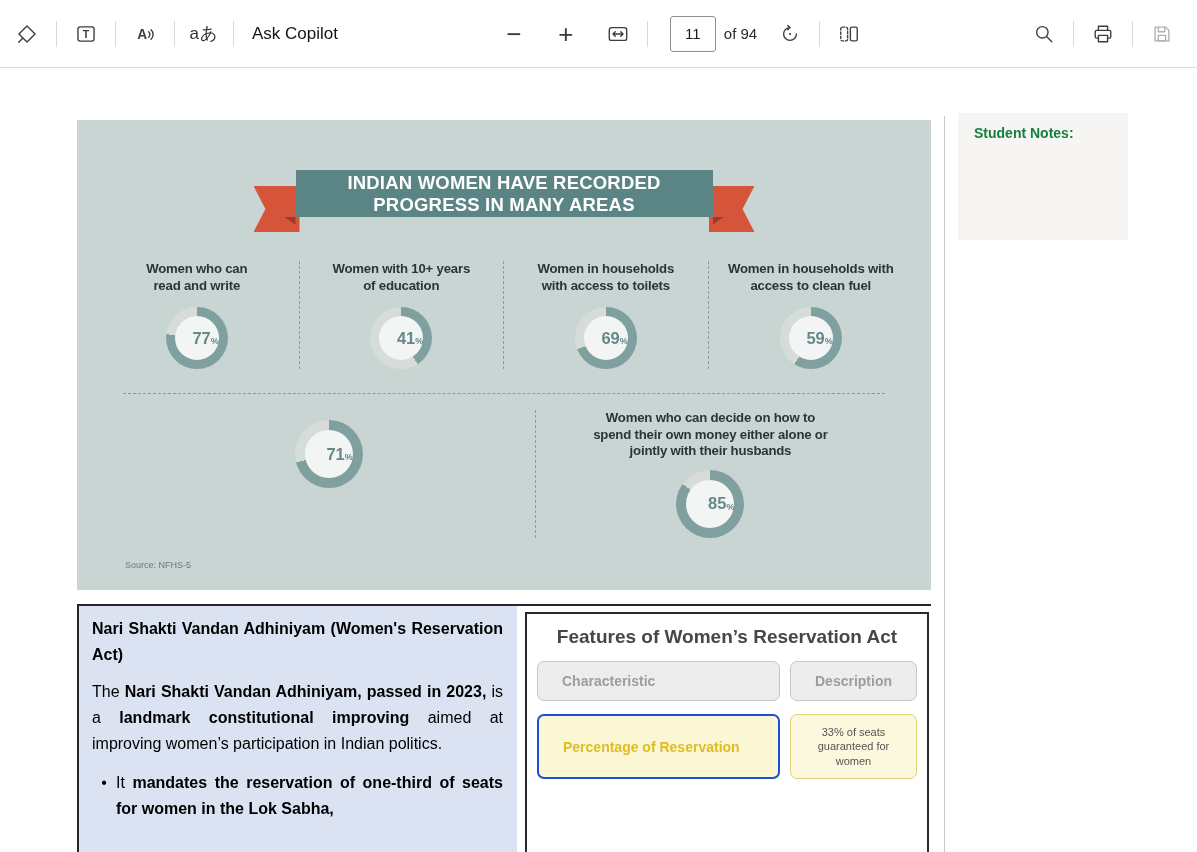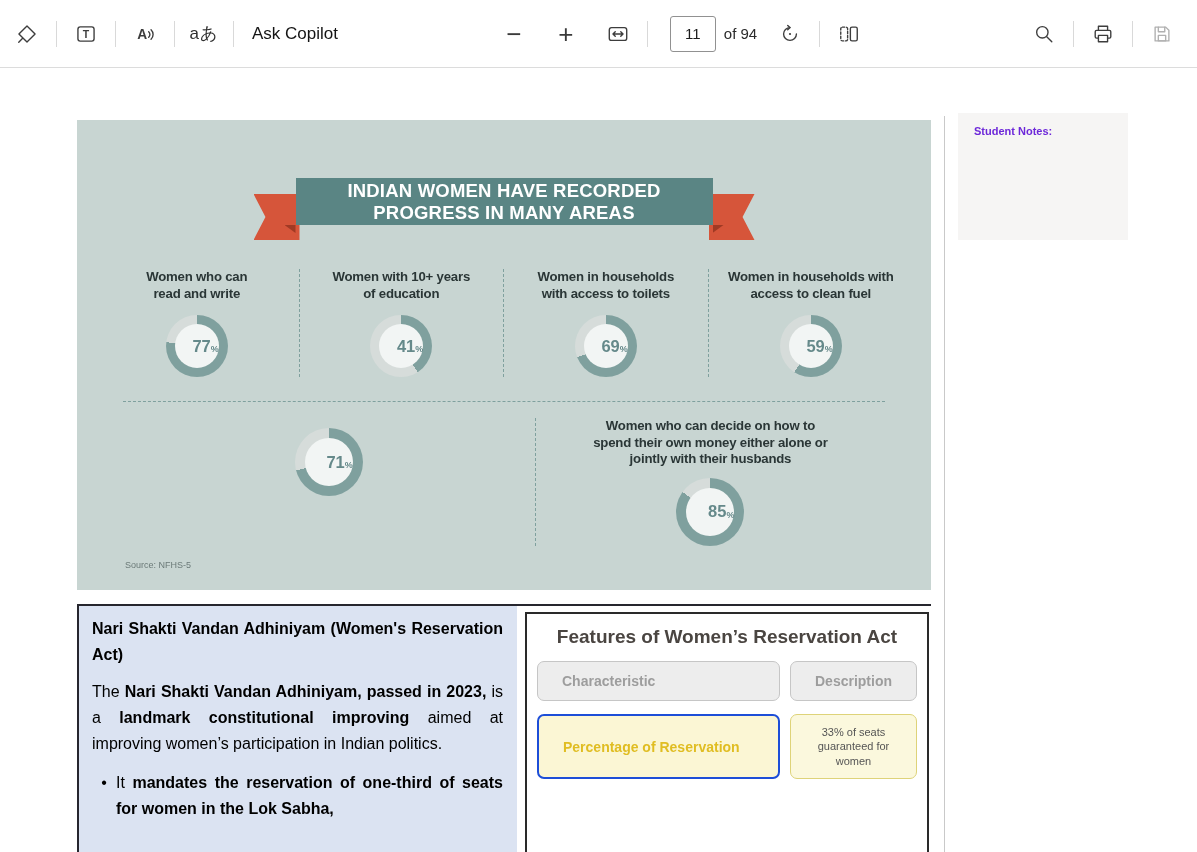--- a/index.html
+++ b/index.html
@@ -21,28 +21,28 @@
   .page-input { width:46px; height:36px; border:1px solid #919191; border-radius:3px;
                 text-align:center; font-size:15px; color:#1c1c1c; margin:0 8px 0 12px;
                 font-family:"Liberation Sans", sans-serif; }
   .of-label { font-size:15px; color:#2b2b2b; margin-right:14px; white-space:nowrap; }
   .save svg { stroke:#b0b0b0; }
 
   
   .divider-v { position:absolute; left:944px; top:116px; bottom:0; width:1px; background:#c9c9c9; }
   .notes { position:absolute; left:958px; top:113px; width:170px; height:127px;
            background:#f6f5f4; padding:12px 16px; }
-  .notes-title { font-size:11px; font-weight:600; color:#6d28d9; }
+  .notes-title { font-size:14px; font-weight:600; color:#15803d; }
 
   .pdf-area { position:absolute; left:77px; top:120px; width:854px; }
 
   
   .infographic { position:relative; width:854px; height:470px; background:var(--background,#c8d5d2);
                  padding-top:42px; }
-  .banner-wrap { position:relative; width:417px; margin:16px auto; }
+  .banner-wrap { position:relative; width:417px; margin:8px auto; }
   .banner { position:relative; z-index:2; background:var(--banner,#5a8584); color:#fff;
             height:47px; display:flex; flex-direction:column; align-items:center; justify-content:center;
             font-weight:bold; font-size:18.5px; letter-spacing:0.2px; line-height:1.18; text-align:center; }
   .ribbon-tail { position:absolute; z-index:1; top:16px; width:46px; height:46px; background:var(--ribbon,#d6553a); }
   .tail-left  { left:-42px; clip-path:polygon(0% 0%,100% 0%,100% 100%,0% 100%,26% 50%); }
   .tail-right { right:-42px; clip-path:polygon(0% 0%,100% 0%,74% 50%,100% 100%,0% 100%); }
   .fold { position:absolute; z-index:1; top:47px; width:11px; height:8px; background:#a03a24; }
   .fold-left  { left:-11px;  clip-path:polygon(0 0,100% 0,100% 100%); }
   .fold-right { right:-11px; clip-path:polygon(0 0,100% 0,0 100%); }
 

